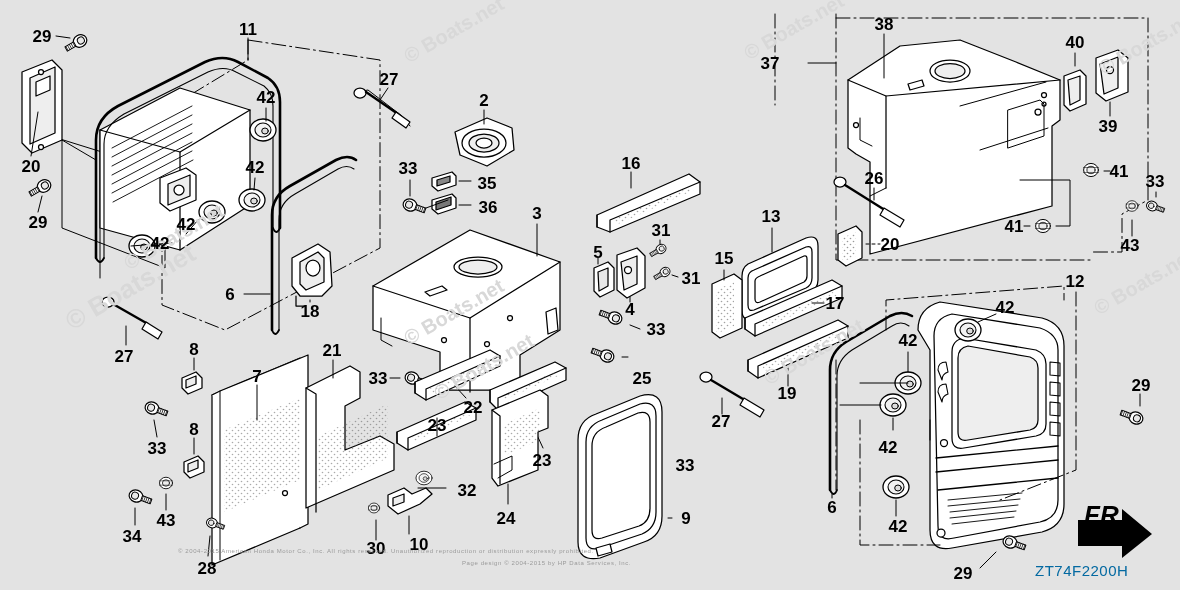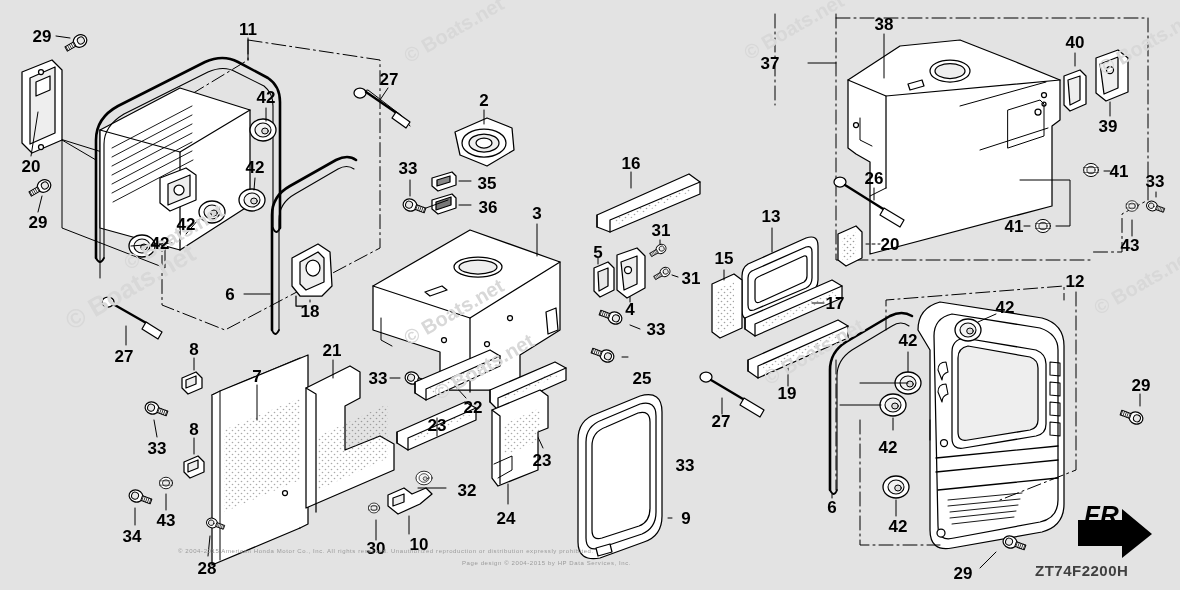--- a/index.html
+++ b/index.html
@@ -42,22 +42,22 @@
     position:absolute;
     left:0; top:0;
     width:1180px;
     height:590px;
   }
   
   .code{
     position:absolute;
     font-family:"Liberation Sans", sans-serif;
     font-size:15px;
-    font-weight:bold;
-    color:#404040;
+    font-weight:normal;
+    color:#0369a1;
     letter-spacing:0.5px;
     white-space:nowrap;
   }
   .frlabel{
     position:absolute;
     font-family:"Liberation Sans", sans-serif;
     font-weight:bold;
     font-style:italic;
     font-size:26px;
     color:#000;

